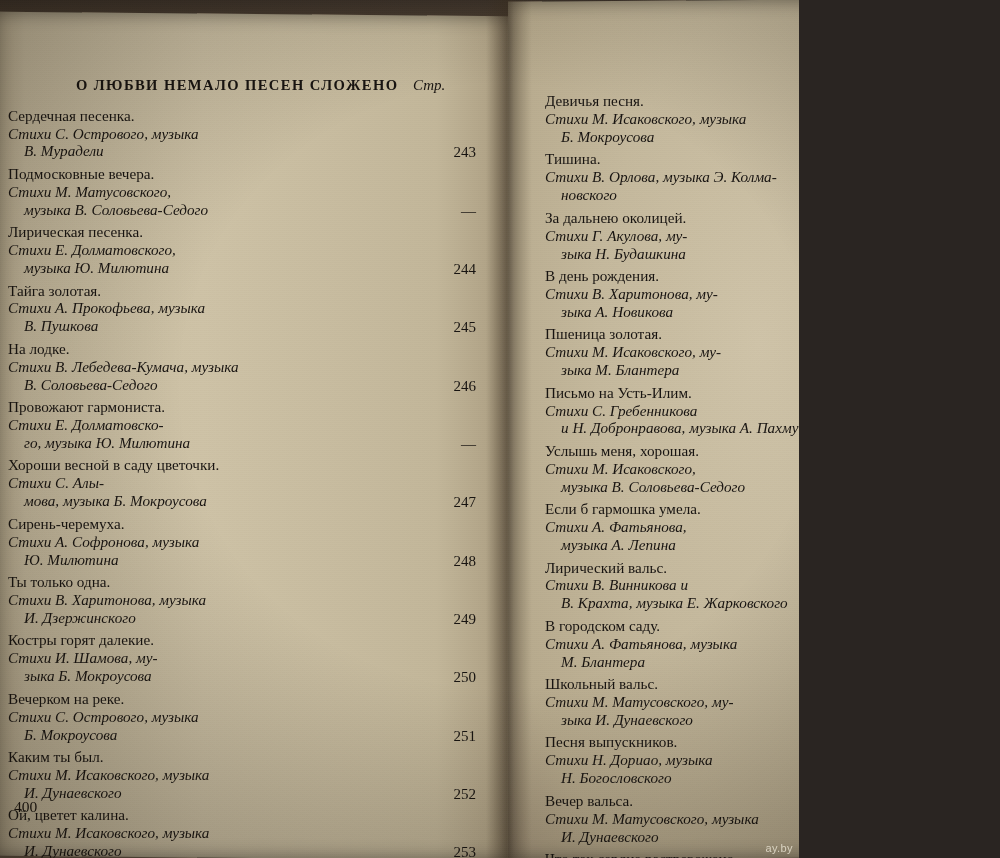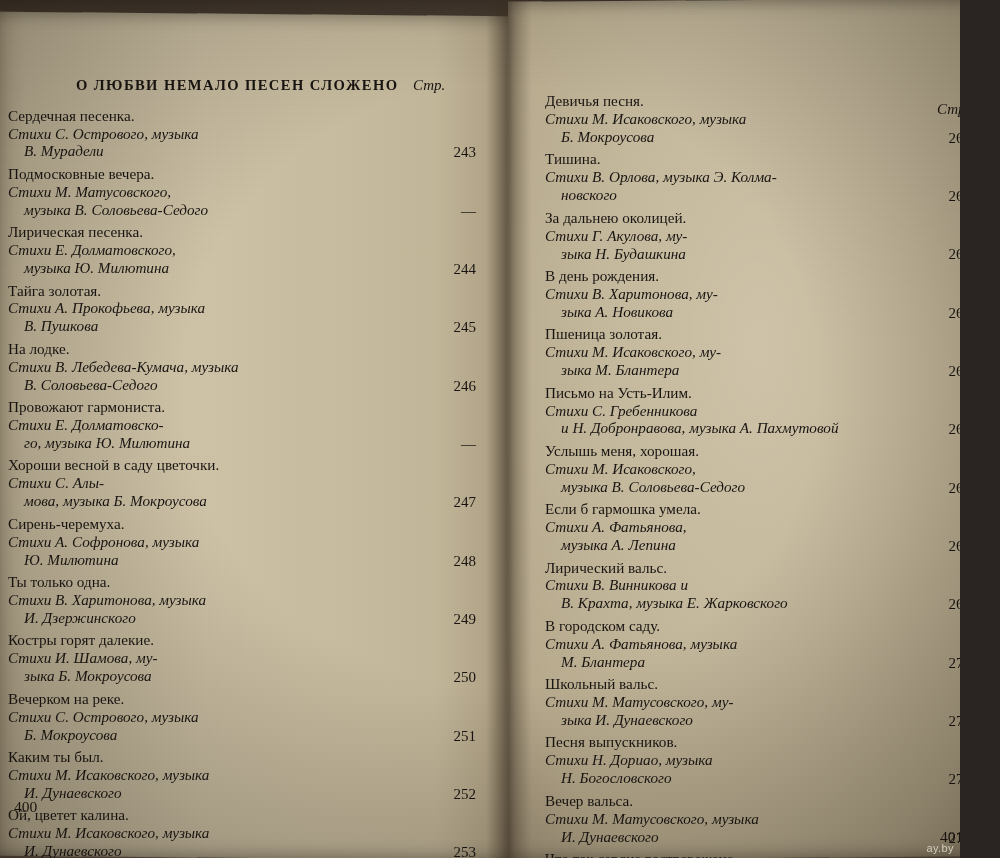--- a/index.html
+++ b/index.html
@@ -2,21 +2,21 @@
 <html><head>
 <meta charset="utf-8">
 <style>
   html, body {
     margin: 0;
     padding: 0;
     background: #2a2522;
   }
   #page {
     position: relative;
-    width: 960px;
+    width: 799px;
     height: 858px;
     overflow: hidden;
     background: #5d5246;
     font-family: "Liberation Serif", serif;
   }
   
   .bg-table {
     position: absolute;
     left: 0; top: 0;
     width: 1000px; height: 858px;

